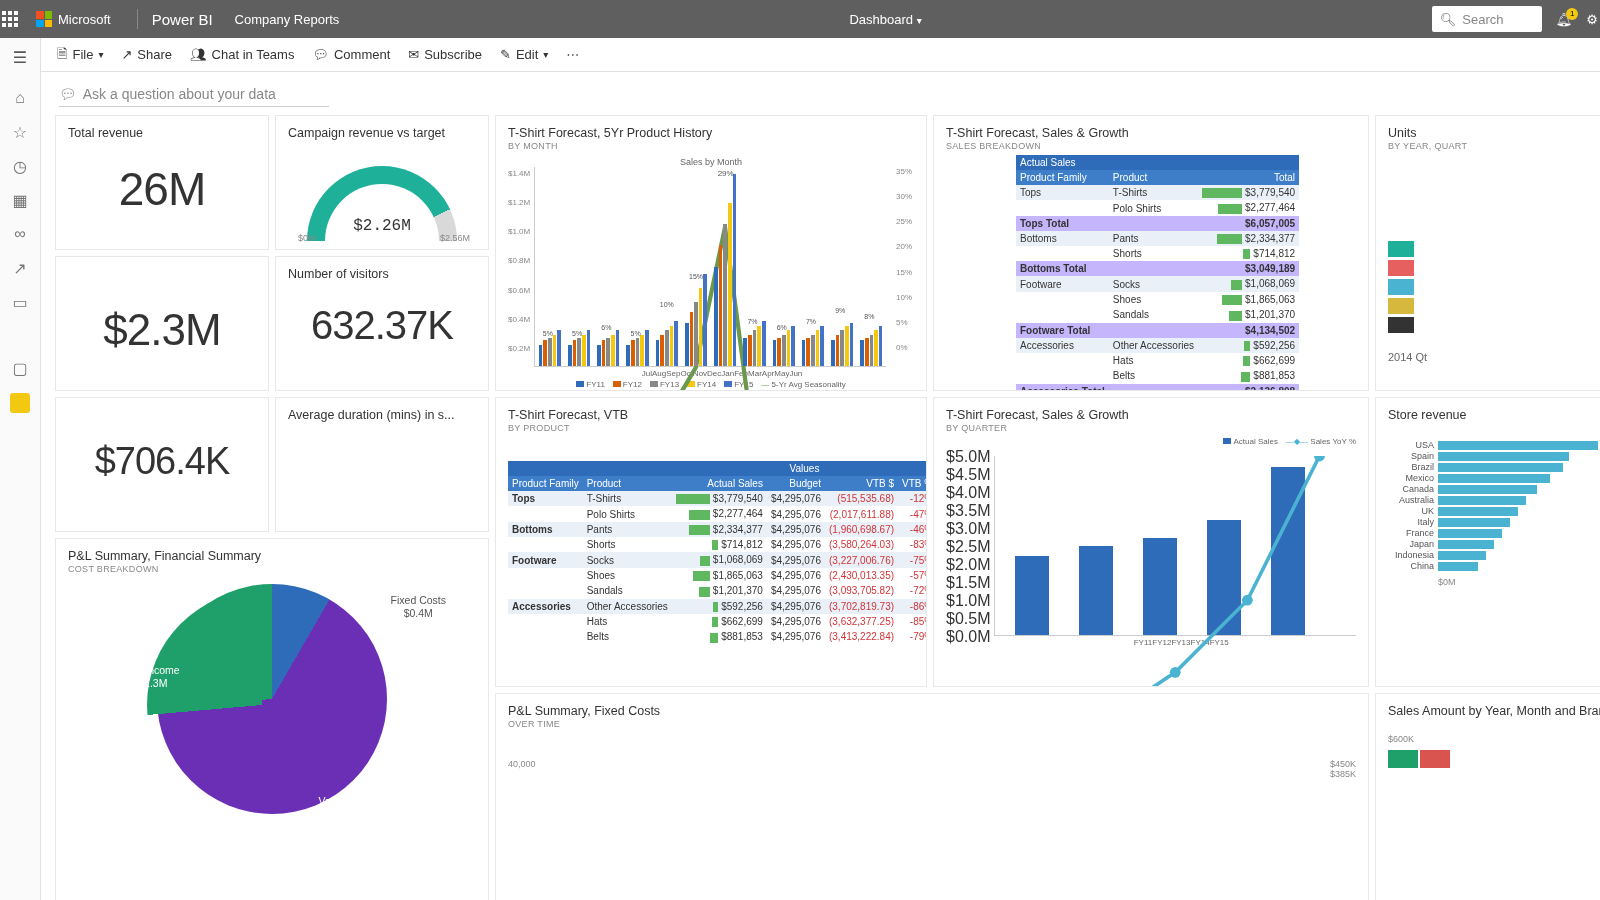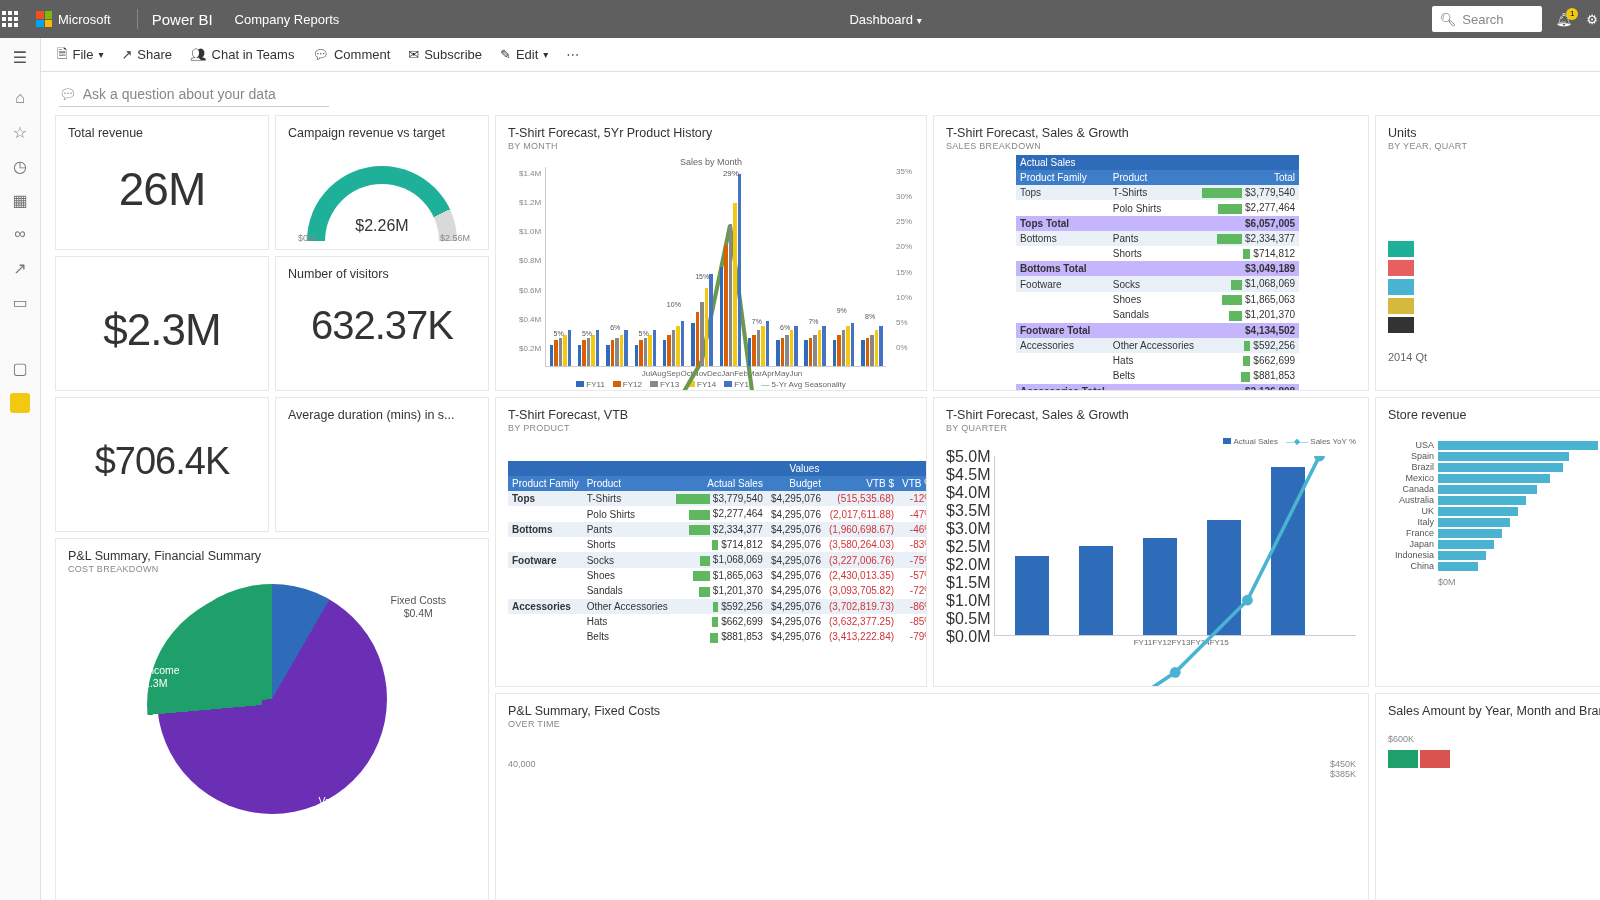--- a/index.html
+++ b/index.html
@@ -30,21 +30,21 @@
 .canvas { flex:1; overflow:hidden; padding:4px 0 0 14px; display:grid; grid-template-columns:214px 214px 432px 436px 290px; grid-template-rows:135px 135px 290px 300px; gap:6px; }
 .tile { background:#fff; border:1px solid #e8e8e8; padding:10px 12px; overflow:hidden; }
 .tile h4 { font-size:12.5px; font-weight:400; color:#333; margin-bottom:1px; }
 .tile .sub { font-size:9px; color:#888; text-transform:uppercase; letter-spacing:.3px; }
 .kpi { font-size:44px; font-weight:300; color:#333; text-align:center; margin-top:22px; letter-spacing:-1px;}
 .kpi-lg { font-size:46px; }
 
 .gauge-wrap { position:relative; height:100px; display:flex; align-items:flex-end; justify-content:center; }
 .gauge { width:150px; height:75px; border-radius:150px 150px 0 0; background:conic-gradient(from -90deg at 50% 100%, #1fb09a 0deg 155deg, #d9d9d9 155deg 180deg, transparent 180deg 360deg); position:relative; }
 .gauge::after { content:""; position:absolute; inset:18px 18px 0 18px; background:#fff; border-radius:150px 150px 0 0; }
-.gauge-val { position:absolute; bottom:6px; font-size:16px; color:#333; z-index:2;}
+.gauge-val { position:absolute; bottom:6px; font-size:16px; color:#333; z-index:2;font-family:Liberation Mono, monospace;}
 .gauge-min,.gauge-max { position:absolute; bottom:-2px; font-size:9px; color:#888; }
 .gauge-min{left:10px}.gauge-max{right:6px}
 
 .c-forecast { grid-column:3; grid-row:1 / span 2; }
 .c-breakdown { grid-column:4; grid-row:1 / span 2; }
 .c-units { grid-column:5; grid-row:1 / span 2; }
 .c-vtb { grid-column:3; grid-row:3; }
 .c-growth { grid-column:4; grid-row:3; }
 .c-storerev { grid-column:5; grid-row:3; }
 .c-pie { grid-column:1 / span 2; grid-row:3 / span 2; }
@@ -54,21 +54,21 @@
 table { border-collapse:collapse; font-size:10px; width:100%; }
 th,td { padding:2px 4px; text-align:left; white-space:nowrap; }
 .tbl-head th { background:#2e6bb8; color:#fff; font-weight:400; }
 .tbl-head2 th { background:#3e7ec9; color:#fff; font-weight:400; }
 .num { text-align:right; }
 .neg { color:#d13438; }
 .bar-cell { display:inline-block; height:10px; background:#5fb85f; vertical-align:middle; margin-right:3px; }
 .stripe { background:#eaf0f8; }
 .total-row td { background:#c4b5fd; font-weight:600; }
 
-.chart-area { height:200px; display:flex; font-size:8px; color:#888;margin-left:11px; }
+.chart-area { height:200px; display:flex; font-size:8px; color:#888; }
 .y-axis { display:flex; flex-direction:column; justify-content:space-between; text-align:right; padding:2px 4px 14px 0; }
 .plot { flex:1; position:relative; border-left:1px solid #ccc; border-bottom:1px solid #ccc; }
 .bars-group { position:absolute; bottom:0; top:0; display:flex; align-items:flex-end; gap:1px; }
 .mini-bar { width:4px; }
 .fy11{background:#2e6bb8}.fy12{background:#d95f02}.fy13{background:#888}.fy14{background:#f2c811}.fy15{background:#4472c4}
 .x-labels { display:flex; justify-content:center; font-size:8px; color:#666; margin-top:2px; padding-left:22px; }
 .legend { display:flex; gap:8px; justify-content:center; font-size:8px; color:#666; margin-top:2px; flex-wrap:wrap;}
 .lg-sw { width:8px; height:6px; display:inline-block; margin-right:2px; }
 .y-axis-r { position:absolute; right:-26px; top:0; bottom:14px; display:flex; flex-direction:column; justify-content:space-between; text-align:left; font-size:8px;}
 svg.line-over { position:absolute; inset:0; pointer-events:none; }

